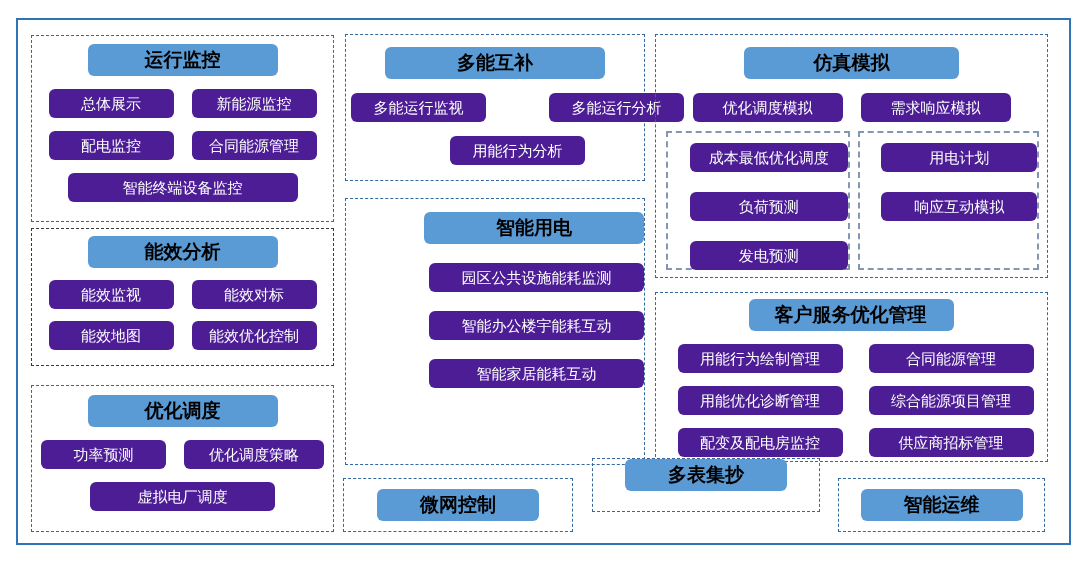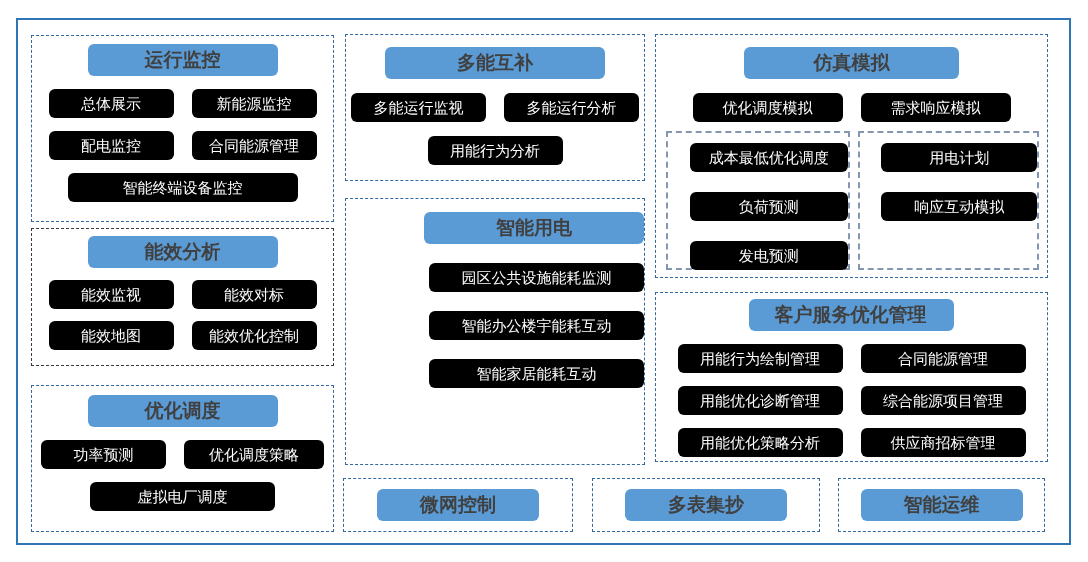--- a/index.html
+++ b/index.html
@@ -11,46 +11,46 @@
     position:absolute;left:16px;top:18px;width:1055px;height:527px;
     border:2px solid #2E75B6;box-sizing:border-box;background:#ffffff;
   }
   .sec{
     position:absolute;box-sizing:border-box;
     border:1.5px dashed #33699E;
     display:flex;flex-direction:column;align-items:center;
   }
   .sec.black-border{border-color:#3A3A3A;}
   .hdr{
-    background:#5B9BD5;color:#404040;font-weight:bold;font-size:19px;
+    background:#5B9BD5;color:#000000;font-weight:bold;font-size:19px;
     height:32px;line-height:32px;text-align:center;border-radius:6px;
     padding:0 14px;box-sizing:border-box;white-space:nowrap;flex:none;
   }
   .item{
-    background:#000000;color:#ffffff;font-size:15px;
+    background:#4c1d95;color:#ffffff;font-size:15px;
     height:29px;line-height:29px;text-align:center;border-radius:6px;
     padding:0 12px;box-sizing:border-box;white-space:nowrap;flex:none;
   }
   .row{display:flex;gap:18px;justify-content:center;flex:none;}
   
   .hw190{min-width:190px;} .hw220{min-width:220px;} .hw215{min-width:215px;}
   .hw205{min-width:205px;padding-left:12px;} .hw162{min-width:162px;}
   .mw125{min-width:125px;} .mw140{min-width:140px;} .mw185{min-width:185px;}
-  .mw135{min-width:135px;} .mw215{min-width:215px;} .mw150{min-width:150px;}
-  .mw165{min-width:165px;} .mw230{min-width:230px;}
+  .mw135{min-width:135px;margin-left:45px;} .mw215{min-width:215px;} .mw150{min-width:150px;}
+  .mw165{min-width:165px;margin-left:8px;} .mw230{min-width:230px;}
   
   .sec-om{left:31px;top:35px;width:303px;height:187px;padding-top:8px;gap:13px;}
   .sec-ee{left:31px;top:228px;width:303px;height:138px;padding-top:7px;gap:12px;}
   .sec-od{left:31px;top:385px;width:303px;height:147px;padding-top:9px;gap:13px;}
   .sec-me{left:345px;top:34px;width:300px;height:147px;padding-top:12px;gap:14px;}
   .sec-sp{left:345px;top:198px;width:300px;height:267px;padding-top:13px;gap:19px;align-items:flex-end;}
   .sec-sim{left:655px;top:34px;width:393px;height:244px;padding-top:12px;gap:14px;}
   .sec-cs{left:655px;top:292px;width:393px;height:170px;padding-top:6px;gap:13px;}
   .sec-mg{left:343px;top:478px;width:230px;height:54px;justify-content:center;}
-  .sec-mm{left:592px;top:478px;width:228px;height:54px;justify-content:center;}
+  .sec-mm{left:592px;top:458px;width:228px;height:54px;}
   .sec-so{left:838px;top:478px;width:207px;height:54px;justify-content:center;}
   
   .subgroup{
     position:absolute;box-sizing:border-box;border:2px dashed #8496B0;
     display:flex;flex-direction:column;align-items:flex-end;
     padding-top:10px;gap:20px;
   }
   .sub-left{left:10px;top:96px;width:184px;height:139px;}
   .sub-right{left:202px;top:96px;width:181px;height:139px;}
   .subgroup .item{width:88%;padding:0 4px;}
@@ -144,21 +144,21 @@
     <div class="hdr hw205">客户服务优化管理</div>
     <div class="row">
       <div class="item mw165">用能行为绘制管理</div>
       <div class="item mw165">合同能源管理</div>
     </div>
     <div class="row">
       <div class="item mw165">用能优化诊断管理</div>
       <div class="item mw165">综合能源项目管理</div>
     </div>
     <div class="row">
-      <div class="item mw165">用能优化策略分析</div>
+      <div class="item mw165">配变及配电房监控</div>
       <div class="item mw165">供应商招标管理</div>
     </div>
   </div>
 
   <div class="sec sec-mg">
     <div class="hdr hw162">微网控制</div>
   </div>
 
   <div class="sec sec-mm">
     <div class="hdr hw162">多表集抄</div>

